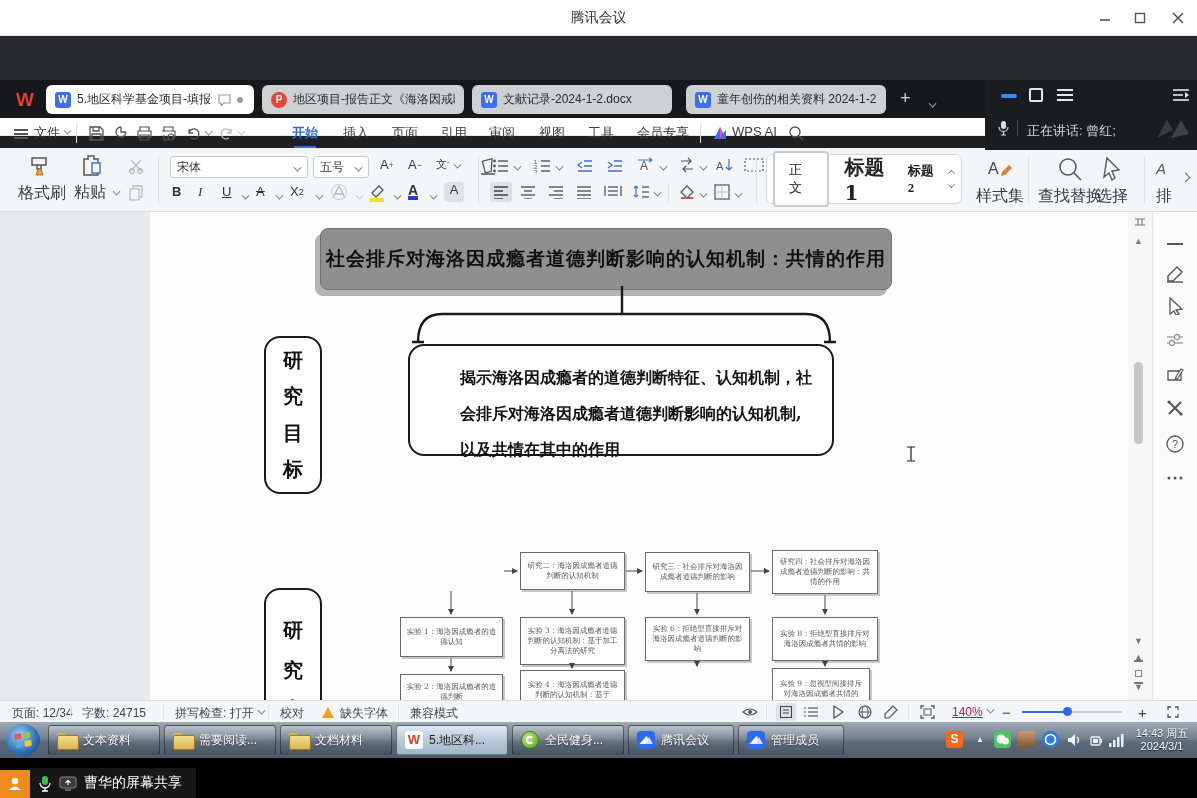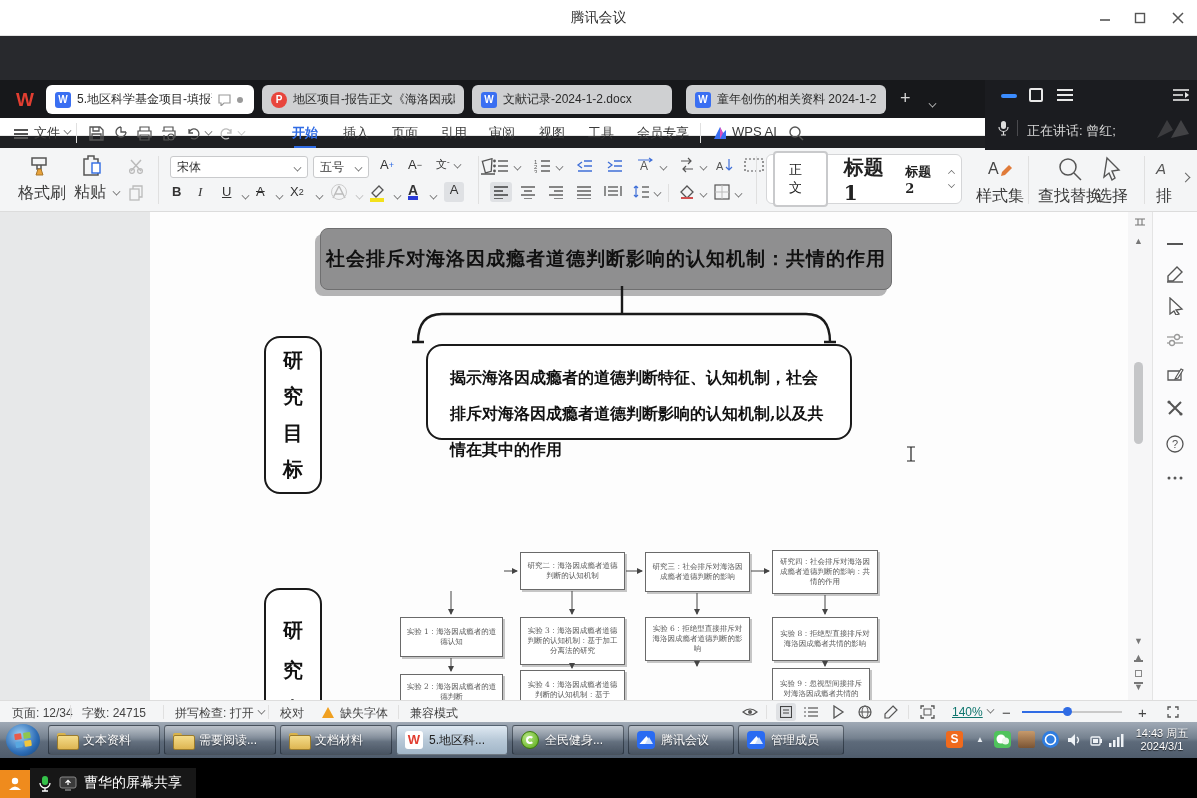--- a/index.html
+++ b/index.html
@@ -401,21 +401,21 @@
     <div class="abs" style="left:714px; top:36px;">
       <svg width="17" height="16">
           <rect x="1" y="1" width="14" height="14" fill="none" stroke="#555" stroke-width="1.2"></rect>
           <path d="M8,1 v14 M1,8 h14" stroke="#bbb" stroke-width="1"></path>
         </svg><span class="chev"></span></div>
     <div class="abs vdiv" style="left:756px; top:8px; height:48px;"></div>
 
     <div class="abs gallery" style="left:766px; top:6px; width:196px; height:50px; padding:0 6px;">
       <div style="border:2px solid #c9cacc; border-radius:4px; padding:8px 14px; font-size:13px; background:#fff;" class="gal-item">正文</div>
       <div style="font-size:20px; font-weight:bold; margin-left:16px;" class="gal-item">标题 1</div>
-      <div style="font-size:13px; font-weight:bold; margin-left:8px;" class="gal-item">标题 2</div>
+      <div style="font-size:13px; font-weight:bold; margin-left:8px;font-family:Liberation Serif, serif;" class="gal-item">标题 2</div>
       <div style="margin-left:8px; display:flex; flex-direction:column; gap:4px;">
         <span class="chev" style="transform:rotate(-135deg) scale(.7); margin:0;"></span>
         <span class="chev" style="transform:rotate(45deg) scale(.7); margin:0;"></span>
       </div>
     </div>
     <div class="abs" style="left:976px; top:8px; text-align:center;">
       <svg width="28" height="26">
           <text x="2" y="18" font-size="16" fill="#444">A</text>
           <path d="M16,16 l7,-7 3,3 -7,7 -4,1 z" fill="#e07b39"></path>
         </svg>
@@ -457,21 +457,21 @@
       <path d="M2,58 h12 M414,58 h12" stroke="#1a1a1a" stroke-width="2.4"></path>
     </svg>
 
     <div class="abs roundbox vlabel" style="left:264px; top:124px; width:58px; height:158px;">
       <span>研</span>
       <span>究</span>
       <span>目</span>
       <span>标</span>
     </div>
 
-    <div class="abs roundbox" style="left:426px; top:132px; width:426px; height:96px;">
+    <div class="abs roundbox" style="left:408px; top:132px; width:426px; height:112px;padding-left:28px;">
       <div class="objective">揭示海洛因成瘾者的道德判断特征、认知机制，社会排斥对海洛因成瘾者道德判断影响的认知机制,以及共情在其中的作用</div>
     </div>
 
     <svg class="abs" style="left:904px; top:234px;" width="14" height="16">
       <path d="M3,1 h8 M3,15 h8 M7,1 v14" stroke="#222" stroke-width="1.2" fill="none"></path>
     </svg>
 
     <div class="abs roundbox vlabel" style="left:264px; top:376px; width:58px; height:150px;">
       <span style="margin-top:14px;">研</span>
       <span>究</span>
@@ -624,21 +624,21 @@
           <line x1="1" y1="7" x2="13" y2="7" stroke="#555" stroke-width="1"></line>
         </svg></div>
     <div class="abs" style="left:884px; top:4px;"><svg width="14" height="14">
           <path d="M9,1 l4,4 -8,8 -4,0 0,-4 z" fill="none" stroke="#555" stroke-width="1.2"></path>
         </svg></div>
     <div class="abs vdiv" style="left:908px; top:4px; height:14px;"></div>
     <div class="abs" style="left:920px; top:4px;"><svg width="15" height="14">
           <path d="M1,4 v-3 h3 M14,4 v-3 h-3 M1,10 v3 h3 M14,10 v3 h-3" fill="none" stroke="#555" stroke-width="1.3"></path>
           <rect x="4" y="4" width="7" height="6" fill="none" stroke="#555" stroke-width="1"></rect>
         </svg></div>
-    <div class="abs sitem" style="left:952px; color:#0f766e;text-decoration:underline;"><span>140%</span><span class="chev"></span></div>
+    <div class="abs sitem" style="left:952px; color:#be185d;text-decoration:underline;"><span>140%</span><span class="chev"></span></div>
     <div class="abs" style="left:1002px; top:3px; font-size:15px; color:#444;">−</div>
     <div class="abs" style="left:1022px; top:10px; width:100px; height:2px; background:#c9c9c9;">
       <div style="width:45px; height:2px; background:#2f6be4;"></div>
       <div style="position:absolute; left:41px; top:-4px; width:9px; height:9px; border-radius:50%; background:#2f6be4;"></div>
     </div>
     <div class="abs" style="left:1138px; top:3px; font-size:15px; color:#444;">+</div>
     <div class="abs" style="left:1166px; top:4px;"><svg width="14" height="14">
           <path d="M9,2 h3 v3 M5,12 h-3 v-3 M12,9 v3 h-3 M2,5 v-3 h3" fill="none" stroke="#555" stroke-width="1.3"></path>
         </svg></div>
   </div>

